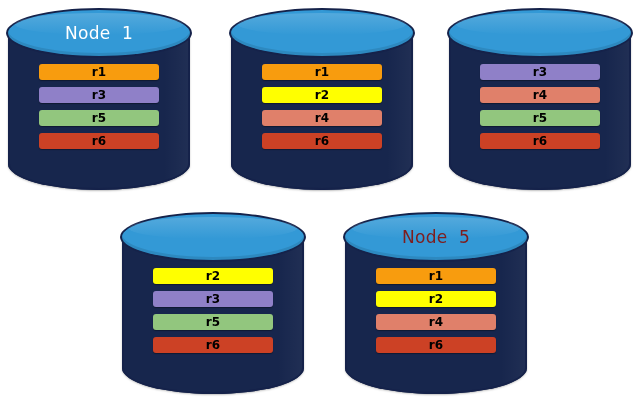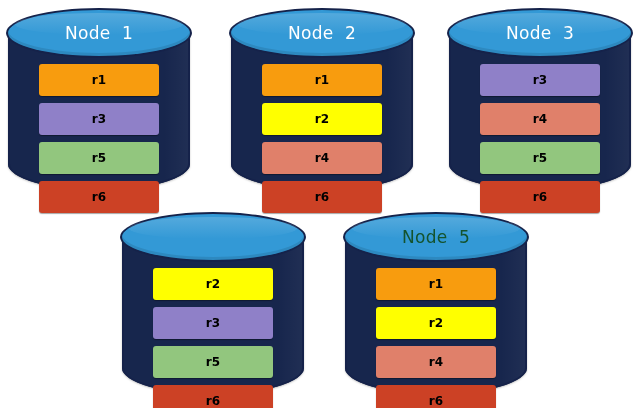--- a/index.html
+++ b/index.html
@@ -107,21 +107,21 @@
     position: absolute;
     left: 31px;
     top: 54px;
     width: 120px;
     z-index: 3;
   }
 
   .shard {
     position: relative;
     width: 120px;
-    height: 32px;
+    height: 16px;
     margin-bottom: 7px;
     border-radius: 3px;
     display: flex;
     align-items: center;
     justify-content: center;
     font-size: 12px;
     font-weight: bold;
     color: #000000;
     line-height: 1;
     box-shadow: 0 1px 1px rgba(0,0,0,0.35);
@@ -147,36 +147,34 @@
         <div class="shard" style="background: rgb(204, 65, 37); color: rgb(0, 0, 0);">r6</div>
       </div>
     </div>
     <div class="node" style="left: 231px; top: 10px;">
       <div class="cyl-body" style="background: rgb(23, 38, 77);"></div>
       <div class="cyl-shade"></div>
       <div class="cyl-outline"></div>
       <div class="cyl-top" style="background: rgb(51, 153, 214);">
         <div class="cyl-top-gloss"></div>
       </div>
-      <div class="node-label" style="color: rgb(255, 255, 255);">Node  2</div>
       <div class="shard-list">
         <div class="shard" style="background: rgb(248, 156, 14); color: rgb(0, 0, 0);">r1</div>
         <div class="shard" style="background: rgb(255, 255, 0); color: rgb(0, 0, 0);">r2</div>
         <div class="shard" style="background: rgb(224, 128, 106); color: rgb(0, 0, 0);">r4</div>
         <div class="shard" style="background: rgb(204, 65, 37); color: rgb(0, 0, 0);">r6</div>
       </div>
     </div>
     <div class="node" style="left: 449px; top: 10px;">
       <div class="cyl-body" style="background: rgb(23, 38, 77);"></div>
       <div class="cyl-shade"></div>
       <div class="cyl-outline"></div>
       <div class="cyl-top" style="background: rgb(51, 153, 214);">
         <div class="cyl-top-gloss"></div>
       </div>
-      <div class="node-label" style="color: rgb(255, 255, 255);">Node  3</div>
       <div class="shard-list">
         <div class="shard" style="background: rgb(143, 128, 200); color: rgb(0, 0, 0);">r3</div>
         <div class="shard" style="background: rgb(224, 128, 106); color: rgb(0, 0, 0);">r4</div>
         <div class="shard" style="background: rgb(146, 198, 126); color: rgb(0, 0, 0);">r5</div>
         <div class="shard" style="background: rgb(204, 65, 37); color: rgb(0, 0, 0);">r6</div>
       </div>
     </div>
     <div class="node" style="left: 122px; top: 214px;">
       <div class="cyl-body" style="background: rgb(23, 38, 77);"></div>
       <div class="cyl-shade"></div>
@@ -191,21 +189,21 @@
         <div class="shard" style="background: rgb(204, 65, 37); color: rgb(0, 0, 0);">r6</div>
       </div>
     </div>
     <div class="node" style="left: 345px; top: 214px;">
       <div class="cyl-body" style="background: rgb(23, 38, 77);"></div>
       <div class="cyl-shade"></div>
       <div class="cyl-outline"></div>
       <div class="cyl-top" style="background: rgb(51, 153, 214);">
         <div class="cyl-top-gloss"></div>
       </div>
-      <div class="node-label" style="color: #14532d;">Node  5</div>
+      <div class="node-label" style="color: #7f1d1d;">Node  5</div>
       <div class="shard-list">
         <div class="shard" style="background: rgb(248, 156, 14); color: rgb(0, 0, 0);">r1</div>
         <div class="shard" style="background: rgb(255, 255, 0); color: rgb(0, 0, 0);">r2</div>
         <div class="shard" style="background: rgb(224, 128, 106); color: rgb(0, 0, 0);">r4</div>
         <div class="shard" style="background: rgb(204, 65, 37); color: rgb(0, 0, 0);">r6</div>
       </div>
     </div>
   </div>
 
 </body></html>

